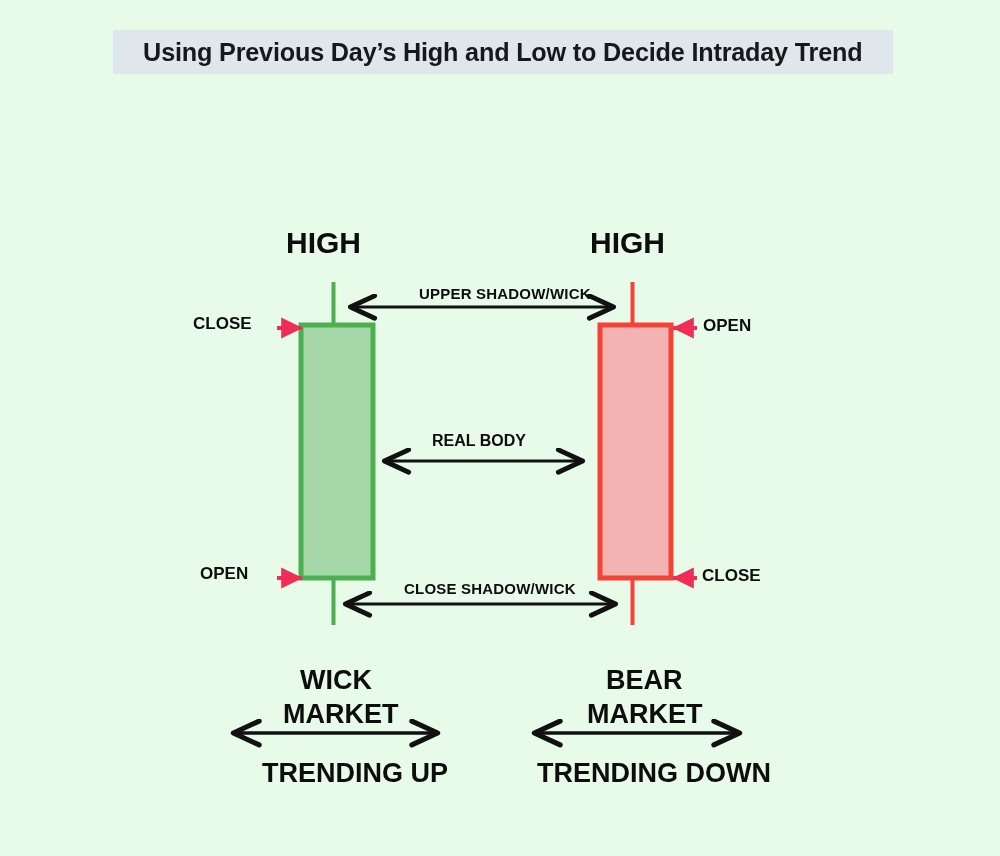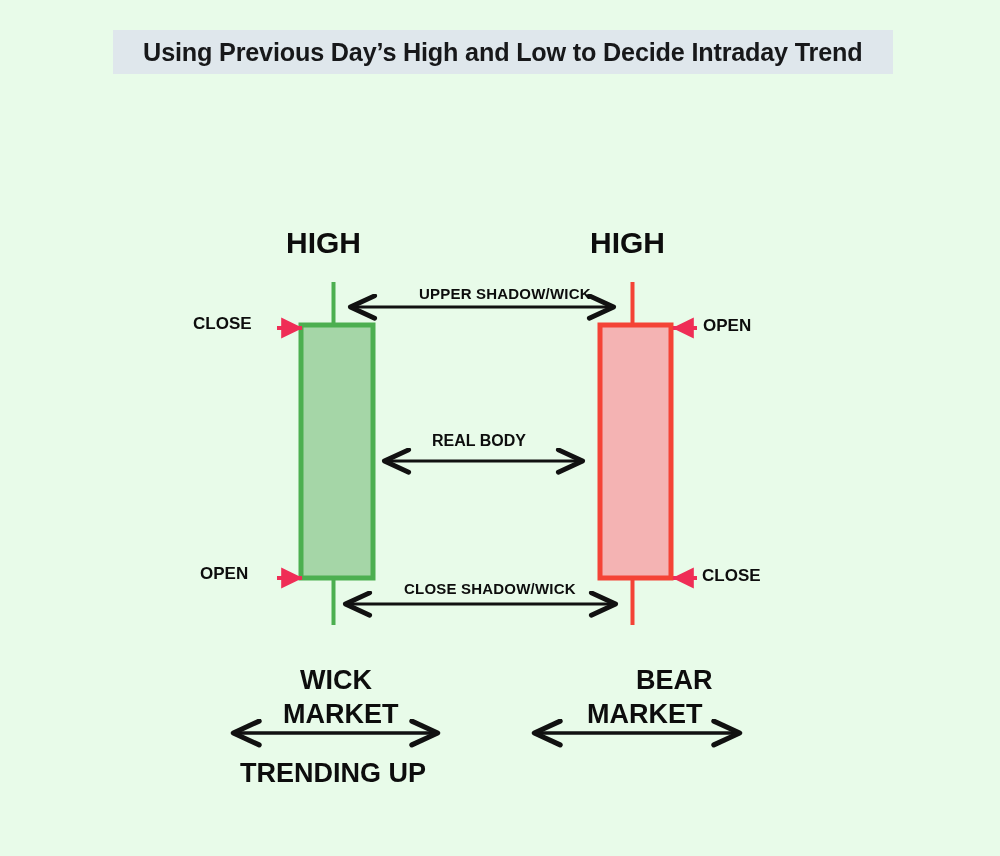--- a/index.html
+++ b/index.html
@@ -125,18 +125,19 @@
   <div class="lbl lbl-mid" style="left:703px; top:317px;">OPEN</div>
 
   <div class="lbl lbl-mid" style="left:702px; top:567px;">CLOSE</div>
 
   <div class="lbl lbl-small" style="left:419px; top:286px;">UPPER SHADOW/WICK</div>
   <div class="lbl" style="left:432px; top:433px; font-size:16px;">REAL BODY</div>
   <div class="lbl lbl-small" style="left:404px; top:581px;">CLOSE SHADOW/WICK</div>
 
   <div class="lbl lbl-bottom" style="left:300px; top:667px;">WICK</div>
   <div class="lbl lbl-bottom" style="left:283px; top:701px;">MARKET</div>
-  <div class="lbl lbl-bottom" style="left:240px; top:760px;">TRENDING UP</div>
+  <div class="lbl lbl-bottom" style="left:262px; top:760px;">TRENDING UP</div>
 
-  <div class="lbl lbl-bottom" style="left:636px; top:667px;">BEAR</div>
+  <div class="lbl lbl-bottom" style="left:606px; top:667px;">BEAR</div>
   <div class="lbl lbl-bottom" style="left:587px; top:701px;">MARKET</div>
+  <div class="lbl lbl-bottom" style="left:537px; top:760px;">TRENDING DOWN</div>
 
 </div>
 
 </body></html>

